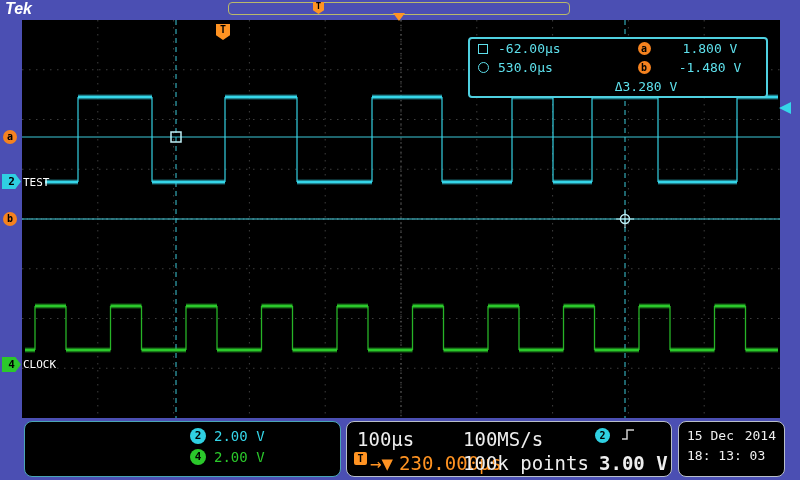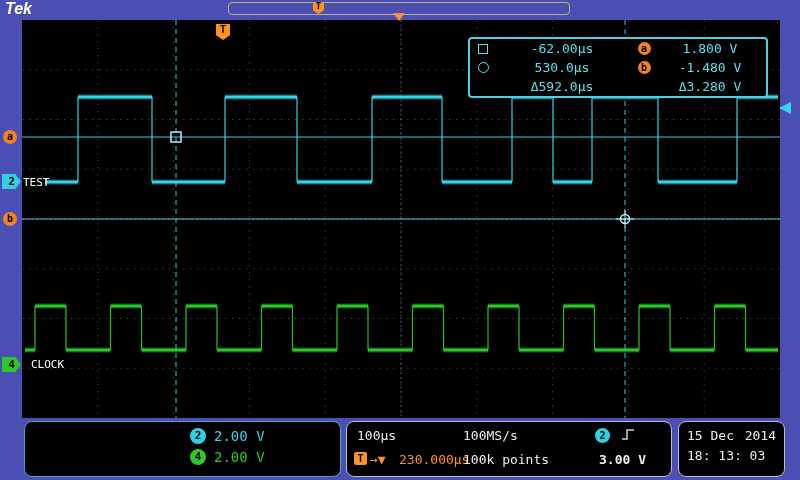--- a/index.html
+++ b/index.html
@@ -32,46 +32,46 @@
           border-top:6px solid transparent;border-bottom:6px solid transparent;border-right:12px solid #35d6e9;}
   .ab-badge{position:absolute;left:3px;width:14px;height:14px;border-radius:50%;background:#f5821f;
           color:#000;font-size:10px;font-weight:bold;line-height:14px;text-align:center;z-index:5;}
   .chan-tag{position:absolute;left:2px;width:19px;height:15px;color:#000;font-weight:bold;font-size:11px;
           line-height:15px;text-align:center;z-index:5;
           clip-path:polygon(0 0,70% 0,100% 50%,70% 100%,0 100%);}
   .tag-ch2{top:174px;background:#2fd0e2;}
   .tag-ch4{top:357px;background:#2bc82b;}
   .chan-label{position:absolute;left:23px;color:#fff;font-size:11px;z-index:5;}
   .label-ch2{top:176px;}
-  .label-ch4{top:358px;padding-left:8px;}
+  .label-ch4{top:358px;}
   
   .cursor-box{position:absolute;left:468px;top:37px;width:300px;height:61px;background:#000;
           border:2px solid #4fd0e0;border-radius:4px;z-index:6;box-sizing:border-box;}
   .cr-row{display:flex;align-items:center;height:19px;padding:0 8px 0 8px;color:#5ee0ec;font-size:13px;}
   .cr-sym{width:20px;display:flex;align-items:center;}
   .sym-square{width:8px;height:8px;border:1.5px solid #5ee0ec;display:inline-block;}
   .sym-circle{width:9px;height:9px;border:1.5px solid #5ee0ec;border-radius:50%;display:inline-block;}
-  .cr-val{width:128px;text-align:center;}
+  .cr-val{width:128px;text-align:left;}
   .cr-badge{width:36px;display:flex;justify-content:center;}
   .ab-badge-inline{width:13px;height:13px;border-radius:50%;background:#f5821f;color:#000;
           font-size:10px;font-weight:bold;line-height:13px;text-align:center;display:inline-block;}
   .cr-val2{flex:1;text-align:center;}
   
   .bbox{position:absolute;top:421px;height:56px;background:#000;border-radius:8px;box-sizing:border-box;z-index:4;}
   .box-left{left:24px;width:317px;border:1px solid #4aa5b5;}
   .box-mid{left:346px;width:326px;border:1px solid #b9bfc9;}
   .box-right{left:678px;width:107px;border:1px solid #b9bfc9;}
   .bl-row{display:flex;align-items:center;gap:8px;padding-left:165px;margin-top:6px;font-size:14px;}
   .bl-row + .bl-row{margin-top:5px;}
   .circ-badge{width:16px;height:16px;border-radius:50%;color:#000;font-size:11px;font-weight:bold;
           line-height:16px;text-align:center;flex:0 0 auto;display:inline-block;}
   .badge-cyan{background:#2fd0e2;}
   .badge-green{background:#2bc82b;}
   .c-cyan{color:#35d6e9;} .c-green{color:#2bc82b;} .c-white{color:#eee;} .c-orange{color:#ff9322;}
-  .mid-item{position:absolute;font-size:13px;}
+  .mid-item{position:absolute;font-size:19px;}
   .trig-badge{position:absolute;left:7px;top:30px;width:13px;height:13px;background:#ff9322;border-radius:2px;
           color:#000;font-size:10px;font-weight:bold;line-height:13px;text-align:center;}
   .trig-src-badge{position:absolute;left:248px;top:6px;width:15px;height:15px;border-radius:50%;background:#2fd0e2;
           color:#000;font-size:10px;font-weight:bold;line-height:15px;text-align:center;}
   .slope-icon{position:absolute;left:274px;top:5px;}
   .br-row{display:flex;justify-content:space-between;padding:0 8px;color:#eee;font-size:13px;margin-top:6px;}
   .br-row + .br-row{margin-top:5px;justify-content:flex-start;}
 </style>
 </head>
 <body>
@@ -237,21 +237,20 @@
         <span class="sym-circle"></span>
       </span>
     <span class="cr-val">530.0µs</span>
     <span class="cr-badge">
         <span class="ab-badge-inline">b</span>
       </span>
     <span class="cr-val2">-1.480 V</span>
   </div>
   <div class="cr-row">
     <span class="cr-sym"></span>
-    <span class="cr-val">Δ592.0µs</span>
     <span class="cr-badge"></span>
     <span class="cr-val2">Δ3.280 V</span>
   </div>
 </div>
 
 <div class="bbox box-left">
   <div class="bl-row">
     <span class="circ-badge badge-cyan">2</span>
     <span class="c-cyan">2.00 V</span>
   </div>

